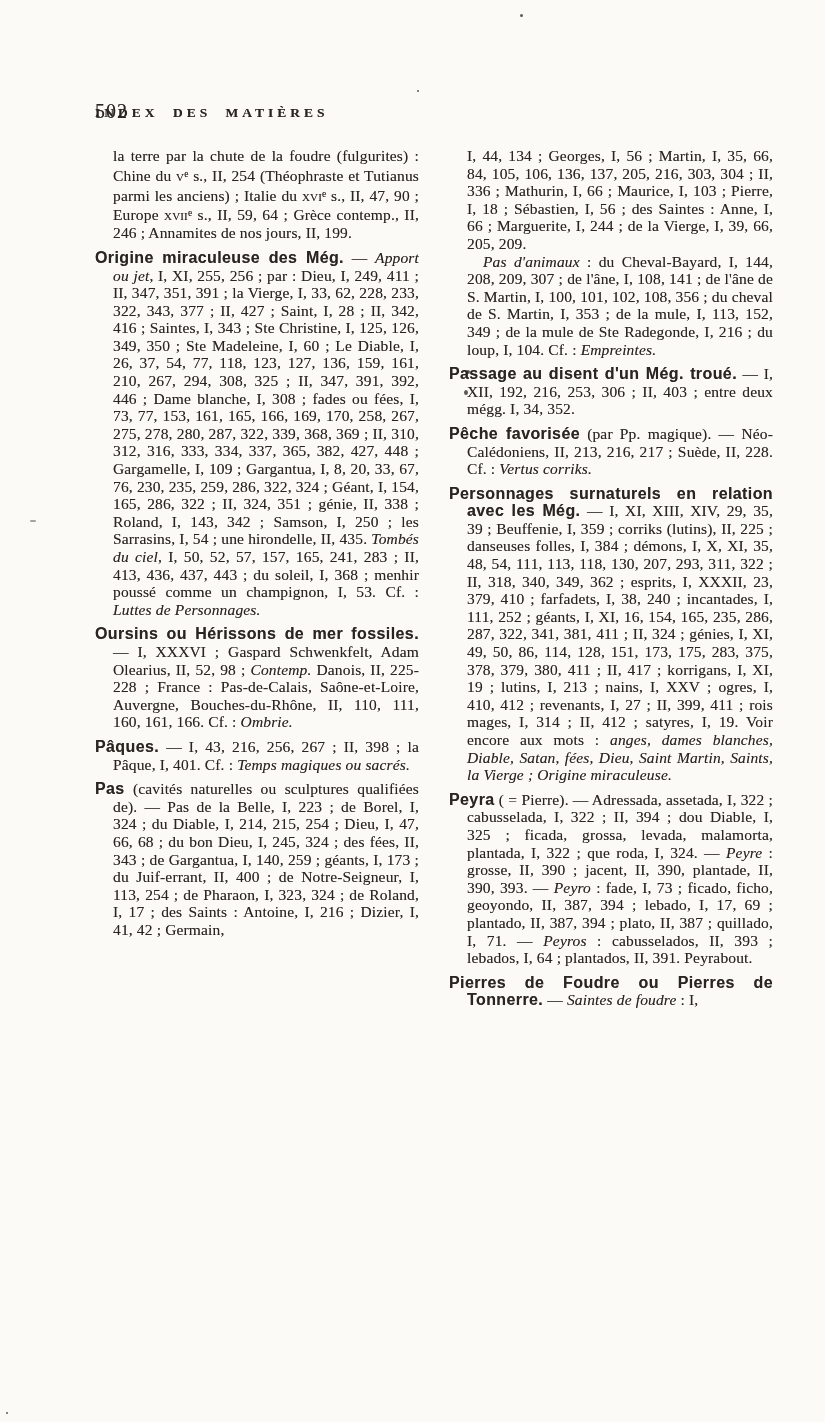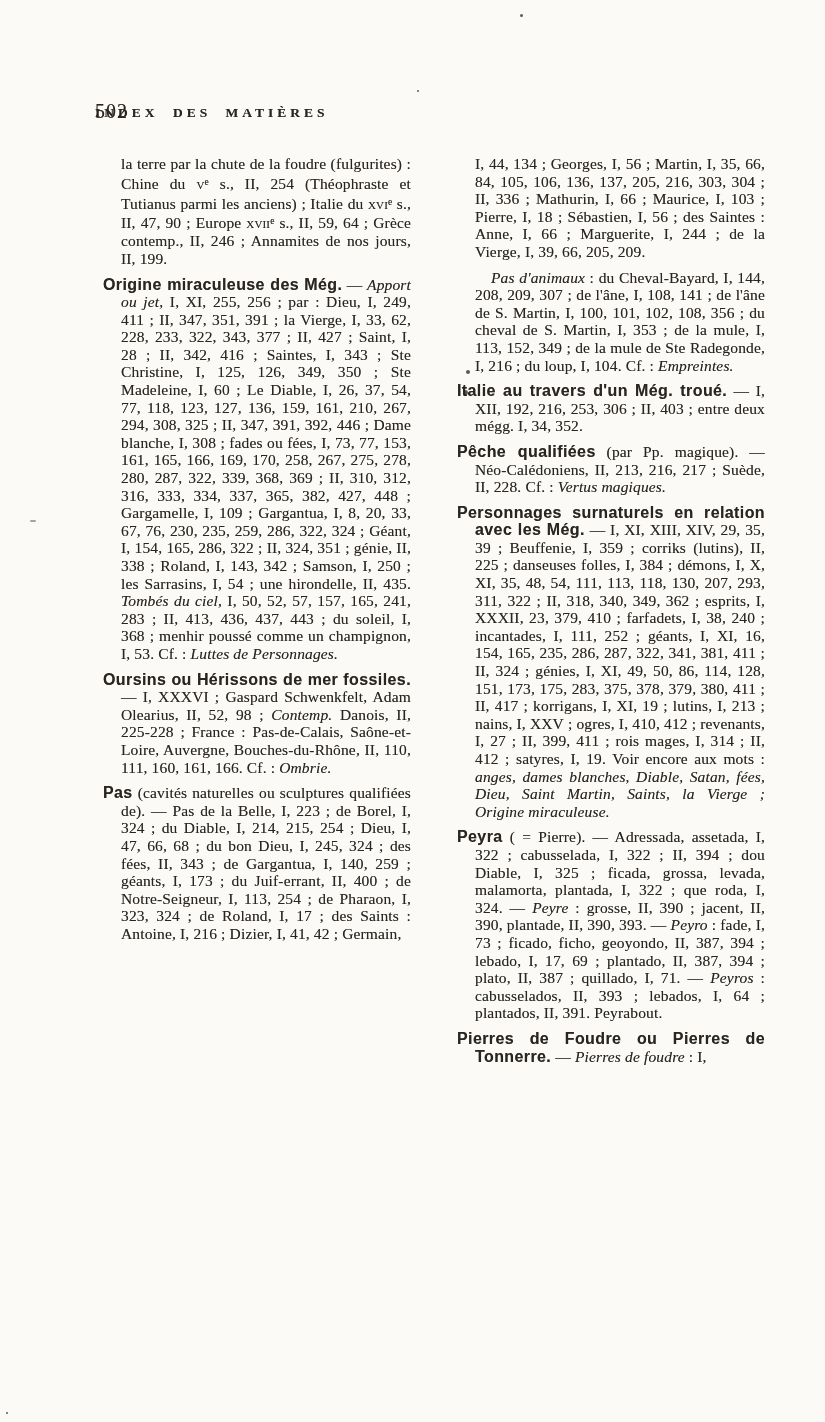--- a/index.html
+++ b/index.html
@@ -11,21 +11,21 @@
     text-shadow: 0 0 .5px rgba(42,37,32,.45);
   }
   .header { position:absolute; top:100px; left:95px; width:678px; height:34px; }
   .page-num { position:absolute; left:0; top:0; font-size:20px; letter-spacing:1px; }
   .header-title {
     display:block; text-align:left; padding-top:5px;
     font-size:13.5px; font-weight:bold; letter-spacing:4px; word-spacing:7px;
   }
   .columns { position:absolute; top:147px; left:95px; width:678px; display:flex; gap:30px; }
   .col { width:324px; font-size:15.5px; line-height:17.6px; letter-spacing:.15px; }
-  .para { margin:8px; text-align:justify; }
+  .para { margin:0; text-align:justify; }
   .para.entry { padding-left:18px; text-indent:-18px; margin-top:7px; }
   .para.cont  { padding-left:18px; text-indent:0; }
   .para.sub   { padding-left:18px; text-indent:16px; }
   .seg-b {
     font-family:"Liberation Sans","DejaVu Sans",sans-serif;
     font-weight:700; font-size:16px; letter-spacing:.4px;
   }
   .seg-i { font-style:italic; }
   .seg-sup { font-size:.62em; vertical-align:.45em; letter-spacing:0; }
   .seg-sc { font-variant:small-caps; }
@@ -38,30 +38,31 @@
 <div class="page">
   <div class="header">
     <span class="page-num">502</span>
     <span class="header-title">INDEX DES MATIÈRES</span>
   </div>
   <div class="columns">
     <div class="col">
         <p class="para cont"><span class="seg-n">la terre par la chute de la foudre (fulgurites)&nbsp;: Chine du </span><span class="seg-sc">v</span><span class="seg-sup">e</span><span class="seg-n"> s., II, 254 (Théophraste et Tutianus parmi les anciens)&nbsp;; Italie du </span><span class="seg-sc">xvi</span><span class="seg-sup">e</span><span class="seg-n"> s., II, 47, 90&nbsp;; Europe </span><span class="seg-sc">xvii</span><span class="seg-sup">e</span><span class="seg-n"> s., II, 59, 64&nbsp;; Grèce contemp., II, 246&nbsp;; Annamites de nos jours, II, 199.</span></p>
         <p class="para entry"><span class="seg-b">Origine miraculeuse des Még.</span><span class="seg-n"> — </span><span class="seg-i">Apport ou jet</span><span class="seg-n">, I, XI, 255, 256&nbsp;; par&nbsp;: Dieu, I, 249, 411&nbsp;; II, 347, 351, 391&nbsp;; la Vierge, I, 33, 62, 228, 233, 322, 343, 377&nbsp;; II, 427&nbsp;; Saint, I, 28&nbsp;; II, 342, 416&nbsp;; Saintes, I, 343&nbsp;; Ste Christine, I, 125, 126, 349, 350&nbsp;; Ste Madeleine, I, 60&nbsp;; Le Diable, I, 26, 37, 54, 77, 118, 123, 127, 136, 159, 161, 210, 267, 294, 308, 325&nbsp;; II, 347, 391, 392, 446&nbsp;; Dame blanche, I, 308&nbsp;; fades ou fées, I, 73, 77, 153, 161, 165, 166, 169, 170, 258, 267, 275, 278, 280, 287, 322, 339, 368, 369&nbsp;; II, 310, 312, 316, 333, 334, 337, 365, 382, 427, 448&nbsp;; Gargamelle, I, 109&nbsp;; Gargantua, I, 8, 20, 33, 67, 76, 230, 235, 259, 286, 322, 324&nbsp;; Géant, I, 154, 165, 286, 322&nbsp;; II, 324, 351&nbsp;; génie, II, 338&nbsp;; Roland, I, 143, 342&nbsp;; Samson, I, 250&nbsp;; les Sarrasins, I, 54&nbsp;; une hirondelle, II, 435. </span><span class="seg-i">Tombés du ciel</span><span class="seg-n">, I, 50, 52, 57, 157, 165, 241, 283&nbsp;; II, 413, 436, 437, 443&nbsp;; du soleil, I, 368&nbsp;; menhir poussé comme un champignon, I, 53. Cf.&nbsp;: </span><span class="seg-i">Luttes de Personnages.</span></p>
         <p class="para entry"><span class="seg-b">Oursins ou Hérissons de mer fossiles.</span><span class="seg-n"> — I, XXXVI&nbsp;; Gaspard Schwenkfelt, Adam Olearius, II, 52, 98&nbsp;; </span><span class="seg-i">Contemp.</span><span class="seg-n"> Danois, II, 225-228&nbsp;; France&nbsp;: Pas-de-Calais, Saône-et-Loire, Auvergne, Bouches-du-Rhône, II, 110, 111, 160, 161, 166. Cf.&nbsp;: </span><span class="seg-i">Ombrie.</span></p>
+        <p class="para entry"><span class="seg-b">Pâques.</span><span class="seg-n"> — I, 43, 216, 256, 267&nbsp;; II, 398&nbsp;; la Pâque, I, 401. Cf.&nbsp;: </span><span class="seg-i">Temps magiques ou sacrés.</span></p>
         <p class="para entry"><span class="seg-b">Pas</span><span class="seg-n"> (cavités naturelles ou sculptures qualifiées de). — Pas de la Belle, I, 223&nbsp;; de Borel, I, 324&nbsp;; du Diable, I, 214, 215, 254&nbsp;; Dieu, I, 47, 66, 68&nbsp;; du bon Dieu, I, 245, 324&nbsp;; des fées, II, 343&nbsp;; de Gargantua, I, 140, 259&nbsp;; géants, I, 173&nbsp;; du Juif-errant, II, 400&nbsp;; de Notre-Seigneur, I, 113, 254&nbsp;; de Pharaon, I, 323, 324&nbsp;; de Roland, I, 17&nbsp;; des Saints&nbsp;: Antoine, I, 216&nbsp;; Dizier, I, 41, 42&nbsp;; Germain,</span></p>
       </div>
     <div class="col">
         <p class="para cont"><span class="seg-n">I, 44, 134&nbsp;; Georges, I, 56&nbsp;; Martin, I, 35, 66, 84, 105, 106, 136, 137, 205, 216, 303, 304&nbsp;; II, 336&nbsp;; Mathurin, I, 66&nbsp;; Maurice, I, 103&nbsp;; Pierre, I, 18&nbsp;; Sébastien, I, 56&nbsp;; des Saintes&nbsp;: Anne, I, 66&nbsp;; Marguerite, I, 244&nbsp;; de la Vierge, I, 39, 66, 205, 209.</span></p>
         <p class="para sub"><span class="seg-i">Pas d'animaux</span><span class="seg-n">&nbsp;: du Cheval-Bayard, I, 144, 208, 209, 307&nbsp;; de l'âne, I, 108, 141&nbsp;; de l'âne de S. Martin, I, 100, 101, 102, 108, 356&nbsp;; du cheval de S. Martin, I, 353&nbsp;; de la mule, I, 113, 152, 349&nbsp;; de la mule de Ste Radegonde, I, 216&nbsp;; du loup, I, 104. Cf.&nbsp;: </span><span class="seg-i">Empreintes.</span></p>
-        <p class="para entry"><span class="seg-b">Italie au travers d'un Még. troué.</span><span class="seg-n"> — I, XII, 192, 216, 253, 306&nbsp;; II, 403&nbsp;; entre deux mégg. I, 34, 352.</span></p>
-        <p class="para entry"><span class="seg-b">Pêche qualifiées</span><span class="seg-n"> (par Pp. magique). — Néo-Calédoniens, II, 213, 216, 217&nbsp;; Suède, II, 228. Cf.&nbsp;: </span><span class="seg-i">Vertus magiques.</span></p>
+        <p class="para entry"><span class="seg-b">Passage au disent d'un Még. troué.</span><span class="seg-n"> — I, XII, 192, 216, 253, 306&nbsp;; II, 403&nbsp;; entre deux mégg. I, 34, 352.</span></p>
+        <p class="para entry"><span class="seg-b">Pêche favorisée</span><span class="seg-n"> (par Pp. magique). — Néo-Calédoniens, II, 213, 216, 217&nbsp;; Suède, II, 228. Cf.&nbsp;: </span><span class="seg-i">Vertus corriks.</span></p>
         <p class="para entry"><span class="seg-b">Personnages surnaturels en relation avec les Még.</span><span class="seg-n"> — I, XI, XIII, XIV, 29, 35, 39&nbsp;; Beuffenie, I, 359&nbsp;; corriks (lutins), II, 225&nbsp;; danseuses folles, I, 384&nbsp;; démons, I, X, XI, 35, 48, 54, 111, 113, 118, 130, 207, 293, 311, 322&nbsp;; II, 318, 340, 349, 362&nbsp;; esprits, I, XXXII, 23, 379, 410&nbsp;; farfadets, I, 38, 240&nbsp;; incantades, I, 111, 252&nbsp;; géants, I, XI, 16, 154, 165, 235, 286, 287, 322, 341, 381, 411&nbsp;; II, 324&nbsp;; génies, I, XI, 49, 50, 86, 114, 128, 151, 173, 175, 283, 375, 378, 379, 380, 411&nbsp;; II, 417&nbsp;; korrigans, I, XI, 19&nbsp;; lutins, I, 213&nbsp;; nains, I, XXV&nbsp;; ogres, I, 410, 412&nbsp;; revenants, I, 27&nbsp;; II, 399, 411&nbsp;; rois mages, I, 314&nbsp;; II, 412&nbsp;; satyres, I, 19. Voir encore aux mots&nbsp;: </span><span class="seg-i">anges, dames blanches, Diable, Satan, fées, Dieu, Saint Martin, Saints, la Vierge&nbsp;; Origine miraculeuse.</span></p>
         <p class="para entry"><span class="seg-b">Peyra</span><span class="seg-n"> ( = Pierre). — Adressada, assetada, I, 322&nbsp;; cabusselada, I, 322&nbsp;; II, 394&nbsp;; dou Diable, I, 325&nbsp;; ficada, grossa, levada, malamorta, plantada, I, 322&nbsp;; que roda, I, 324. — </span><span class="seg-i">Peyre</span><span class="seg-n">&nbsp;: grosse, II, 390&nbsp;; jacent, II, 390, plantade, II, 390, 393. — </span><span class="seg-i">Peyro</span><span class="seg-n">&nbsp;: fade, I, 73&nbsp;; ficado, ficho, geoyondo, II, 387, 394&nbsp;; lebado, I, 17, 69&nbsp;; plantado, II, 387, 394&nbsp;; plato, II, 387&nbsp;; quillado, I, 71. — </span><span class="seg-i">Peyros</span><span class="seg-n">&nbsp;: cabusselados, II, 393&nbsp;; lebados, I, 64&nbsp;; plantados, II, 391. Peyrabout.</span></p>
-        <p class="para entry"><span class="seg-b">Pierres de Foudre ou Pierres de Tonnerre.</span><span class="seg-n"> — </span><span class="seg-i">Pierres de foudre</span><span class="seg-n">&nbsp;: I,</span></p>
+        <p class="para entry"><span class="seg-b">Pierres de Foudre ou Pierres de Tonnerre.</span><span class="seg-n"> — </span><span class="seg-i">Saintes de foudre</span><span class="seg-n">&nbsp;: I,</span></p>
       </div>
   </div>
   <div class="speck" style="left:520px;top:14px;width:3px;height:3px;"></div>
   <div class="speck" style="left:417px;top:90px;width:2px;height:2px;"></div>
   <div class="speck" style="left:466px;top:370px;width:4px;height:4px;"></div>
   <div class="speck" style="left:464px;top:390px;width:4px;height:5px;"></div>
   <div class="speck dash" style="left:30px;top:520px;width:6px;height:2px;"></div>
   <div class="speck" style="left:6px;top:1412px;width:2px;height:2px;"></div>
 </div>
 

